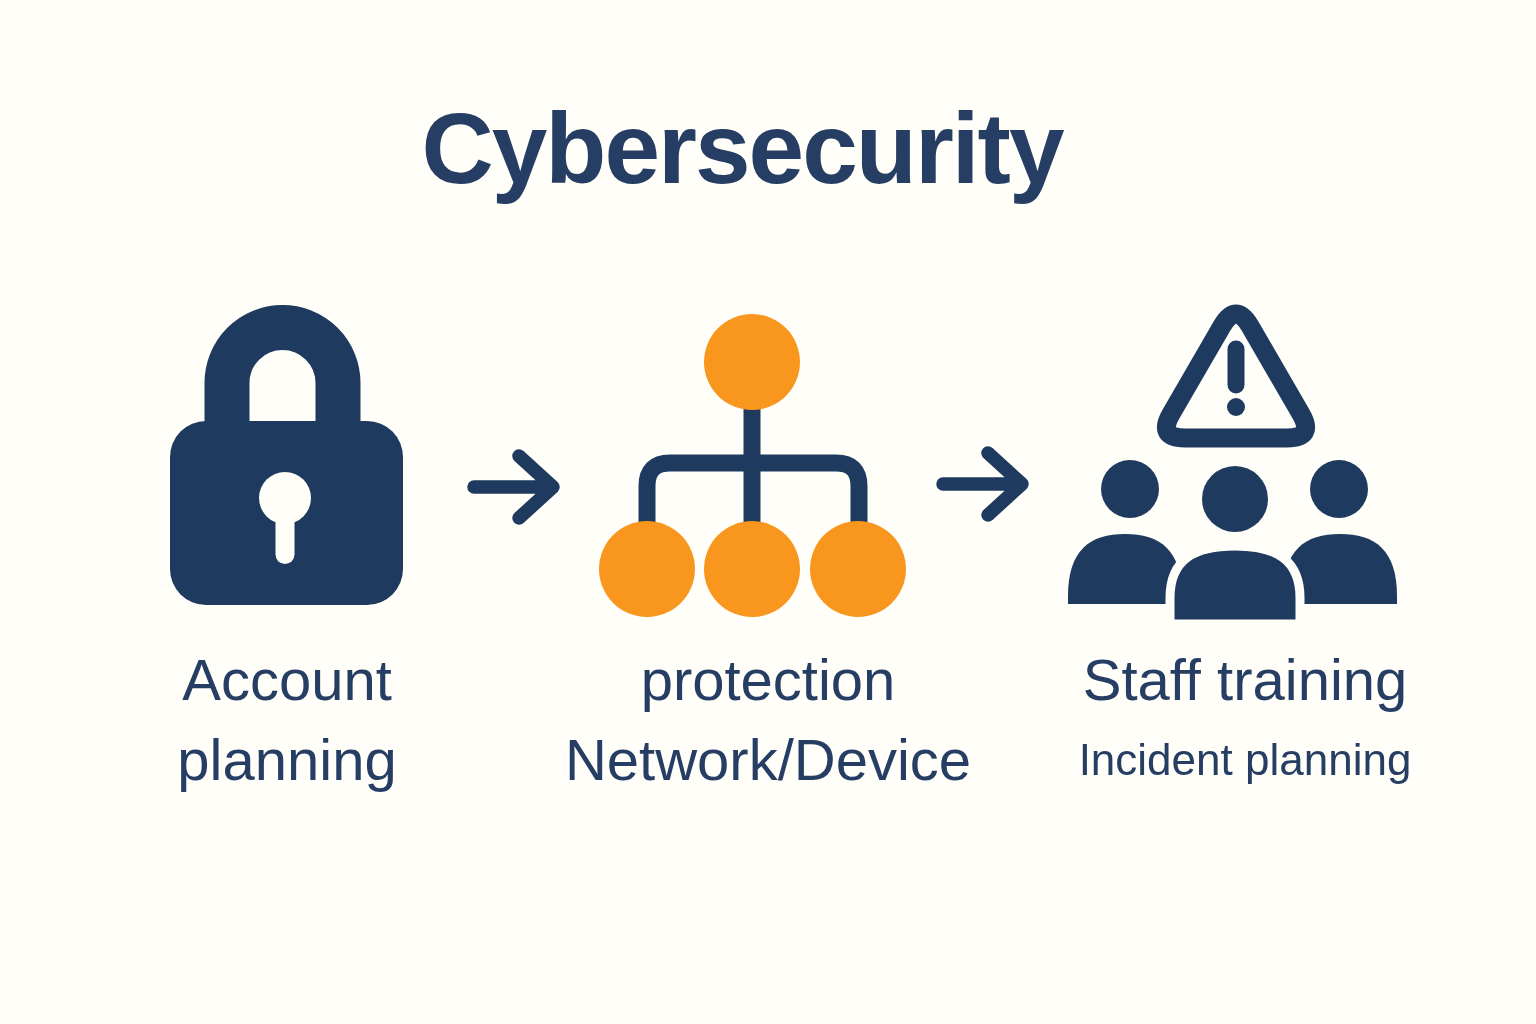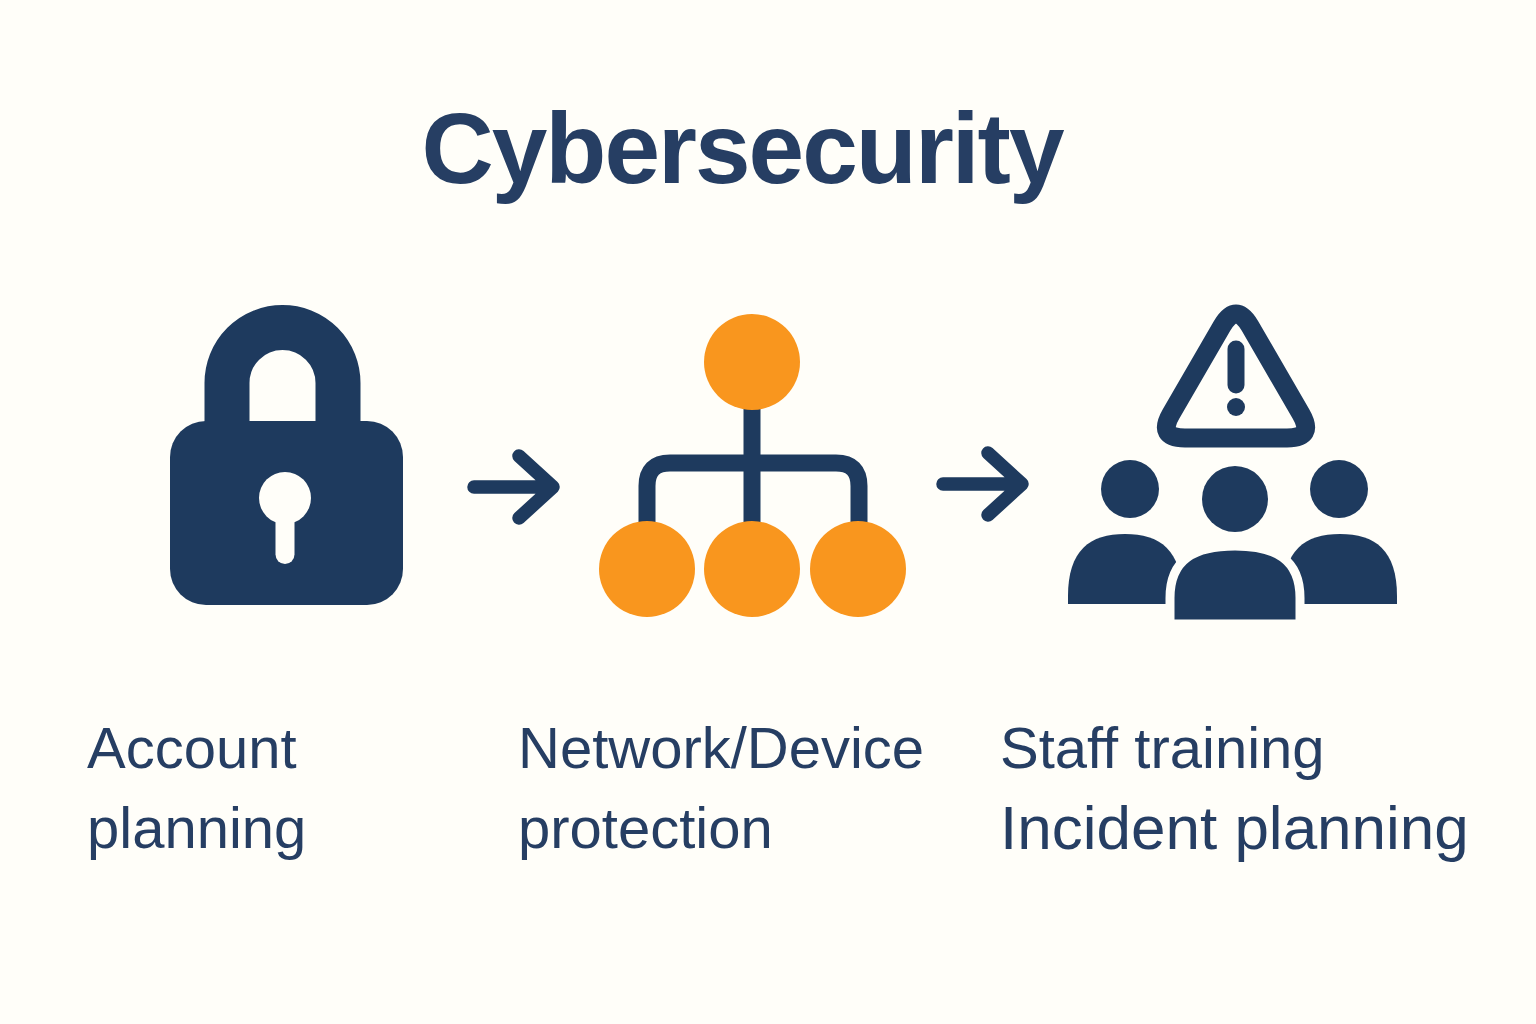--- a/index.html
+++ b/index.html
@@ -39,28 +39,28 @@
   #arrow-2      { left: 936px;  top: 444px; width: 100px; height: 80px; }
   #staff-icon   { left: 1060px; top: 288px; width: 345px; height: 345px; }
 
   .fill-navy   { fill: var(--navy); }
   .fill-orange { fill: var(--orange); }
   .fill-bg     { fill: var(--bg); }
   .stroke-navy { stroke: var(--navy); fill: none; }
 
   .label {
     position: absolute;
-    top: 708px;
-    text-align: left;
+    top: 640px;
+    text-align: center;
     color: var(--text);
     font-size: 58px;
     font-weight: 400;
   }
   .label .line { line-height: 80px; }
-  .label .line.sub { font-size: 62px; }
+  .label .line.sub { font-size: 44px; }
 
   #label-account  { left: 87px;   width: 400px; }
   #label-network  { left: 518px;  width: 500px; }
   #label-staff    { left: 1000px; width: 490px; }
 </style>
 </head>
 <body>
 
 <div class="canvas">
 
@@ -103,22 +103,22 @@
     <path class="fill-navy" d="M 223 316 V 308 C 223 262 245 246 280 246 C 315 246 337 262 337 308 V 316 Z"></path>
     <path class="fill-navy" stroke="var(--bg)" stroke-width="9" d="M 110 336 V 310 C 110 271 135 258 175 258 C 215 258 240 271 240 310 V 336 Z"></path>
   </svg>
 
   <div class="label" id="label-account">
     <div class="line">Account</div>
     <div class="line">planning</div>
   </div>
 
   <div class="label" id="label-network">
+    <div class="line">protection</div>
     <div class="line">Network/Device</div>
-    <div class="line">protection</div>
   </div>
 
   <div class="label" id="label-staff">
     <div class="line">Staff training</div>
     <div class="line sub">Incident planning</div>
   </div>
 
 </div>
 
 </body></html>

